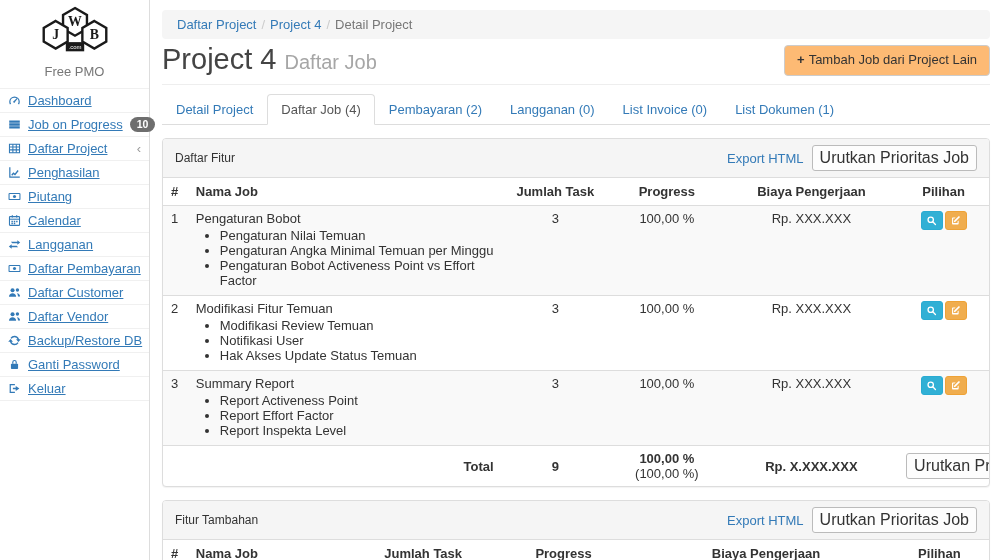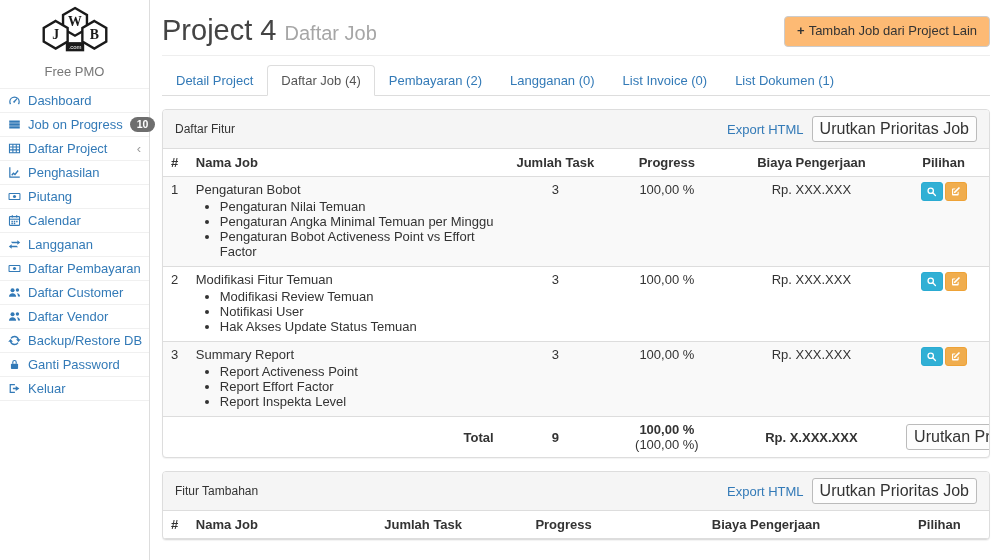--- a/index.html
+++ b/index.html
@@ -10,21 +10,21 @@
   
   .sidebar { width:150px; flex:0 0 150px; background:#fff; border-right:1px solid #ddd; }
   .logo-wrap { padding:5px 0 0; text-align:center; }
   .brand { text-align:center; color:#777; font-size:13px; padding:2px 0 9px; }
   .side-nav { display:block; }
   .side-item { display:flex; align-items:center; gap:7px; padding:4px 8px; min-height:24px;
                color:#337ab7; text-decoration:none; border-bottom:1px solid #f0f0f0; cursor:pointer; }
   .side-item:first-child { border-top:1px solid #f0f0f0; }
   .sicon { width:13px; height:13px; flex:0 0 13px; color:#337ab7; display:inline-flex; }
   .sicon svg { width:13px; height:13px; display:block; }
-  .side-label { white-space:nowrap; }
+  .side-label { white-space:nowrap;text-decoration:underline; }
   .badge { margin-left:auto; background:#6e6e6e; color:#fff; font-size:10.5px; font-weight:bold;
            padding:2px 7px; border-radius:10px; line-height:1; }
   .chev { margin-left:auto; color:#999; font-size:13px; line-height:1; }
 
   
   .main { flex:1; padding:10px 10px 0 12px; overflow:hidden; }
   .breadcrumb { background:#f5f5f5; border-radius:4px; padding:7px 15px; }
   .breadcrumb a { color:#337ab7; text-decoration:none; cursor:pointer; }
   .breadcrumb .sep { margin:0 5px; color:#ccc; }
   .breadcrumb .current { color:#777; }
@@ -219,20 +219,23 @@
               <path d="M9.5 4.8L14 8l-4.5 3.2V9H6V7h3.5z"></path>
             </svg>
           </span>
         <span class="side-label">Keluar</span>
       </a>
     </nav>
   </aside>
 
   <main class="main">
 
+    <div class="breadcrumb">
+      <a>Daftar Project</a><span class="sep">/</span><a>Project 4</a><span class="sep">/</span><span class="current">Detail Project</span>
+    </div>
 
     <div class="page-header">
       <h1>
         <span>Project 4</span>
         <small>Daftar Job</small>
       </h1>
       <div class="hdr-buttons">
         <button class="btn btn-light"><span class="plus">+</span><span>Tambah Job dari Project Lain</span></button>
       </div>
     </div>

